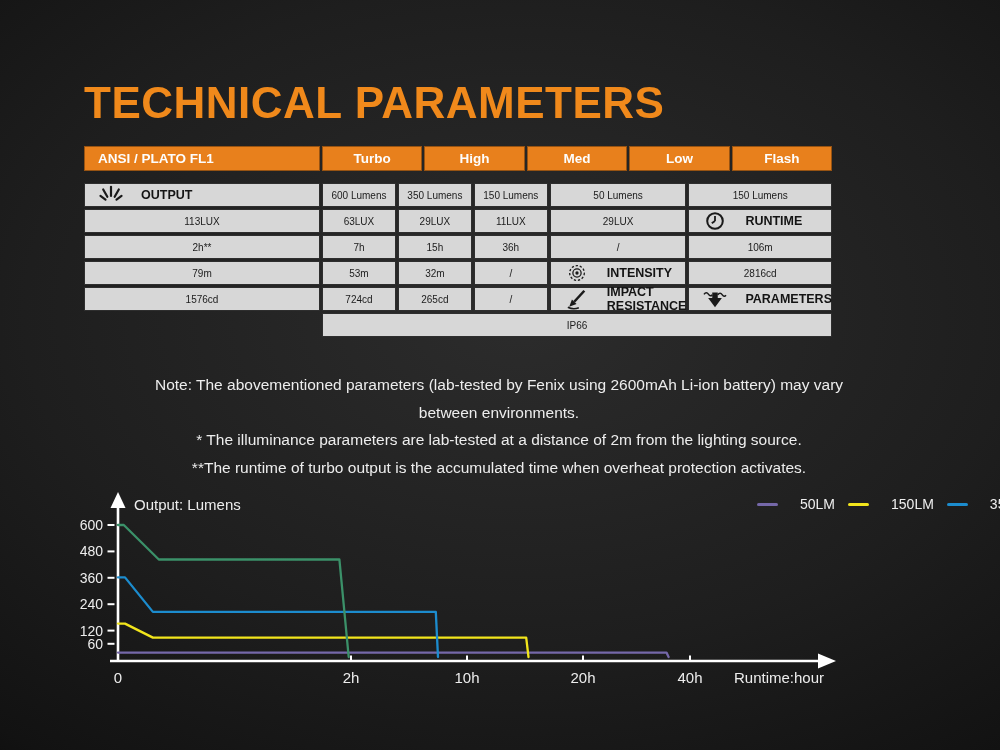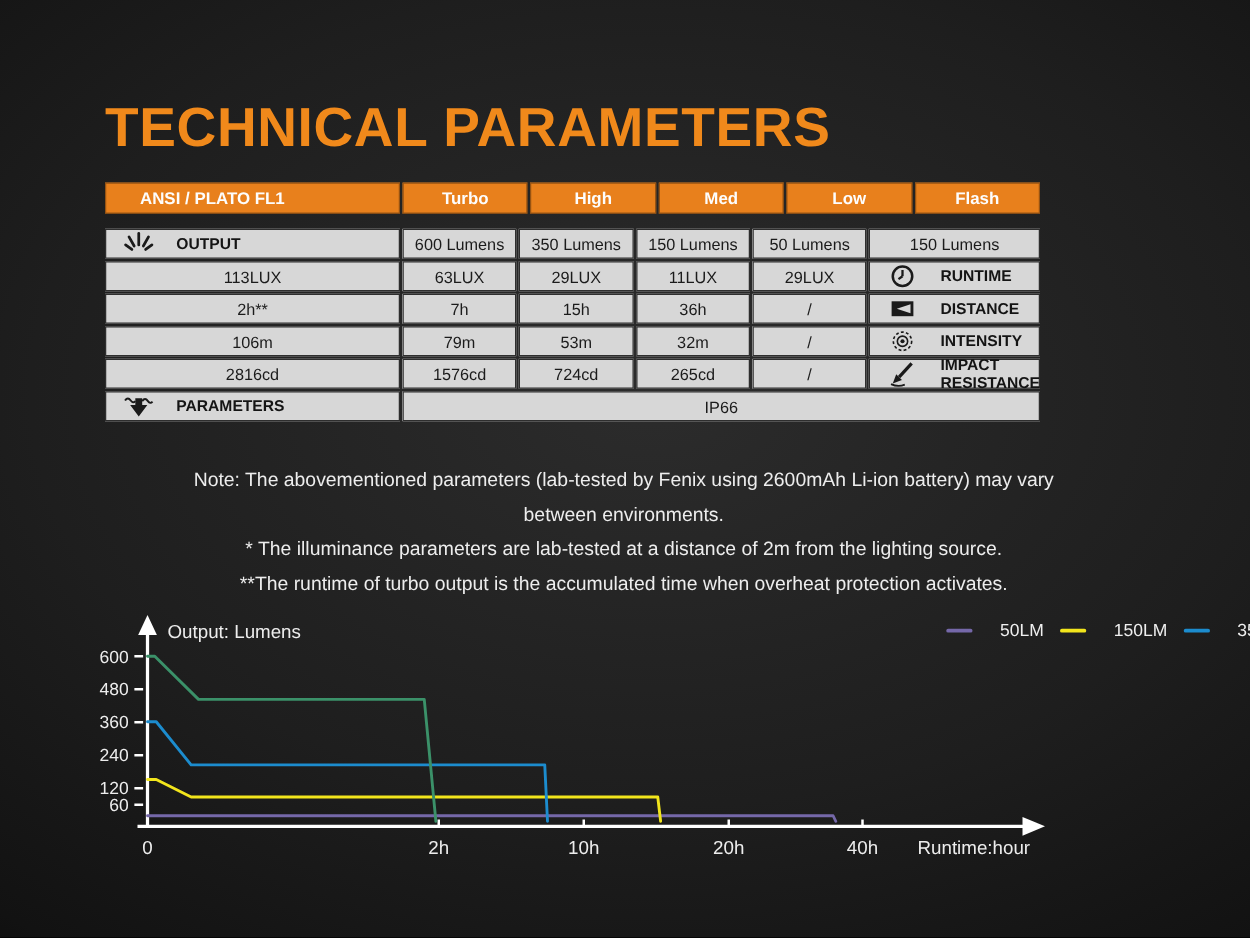--- a/index.html
+++ b/index.html
@@ -13,24 +13,24 @@
     font-size:44px;font-weight:bold;letter-spacing:0.5px;color:#f0891b;
   }
   .spec-table{position:absolute;left:84px;top:146px;width:748px;}
   .thead,.tbody{display:grid;grid-template-columns:236px repeat(5,1fr);gap:2px;}
   .thead{margin-bottom:5px;}
   .th{
     height:25px;line-height:25px;background:#e8801c;color:#fdfdfd;
     font-size:13.5px;font-weight:bold;text-align:center;
     box-shadow:inset 0 0 0 1px rgba(0,0,0,.35);
   }
-  .th-first{text-align:left;padding-left:28px;}
+  .th-first{text-align:left;padding-left:14px;}
   .tbody{grid-auto-rows:24px;margin-top:12px;}
   .cell{
-    background:#d7d7d7;color:#1b1b1b;font-size:13px;
+    background:#d7d7d7;color:#1b1b1b;font-size:10px;
     display:flex;align-items:center;justify-content:center;
     box-shadow:inset 0 0 0 1px #2e2e2e;
   }
   .cell-label{
     justify-content:flex-start;padding-left:14px;gap:17px;
     font-weight:bold;font-size:12.5px;color:#141414;
   }
   .cell-span{grid-column:2 / 7;}
   .row-icon{width:26px;height:22px;flex:0 0 26px;display:inline-flex;}
   .notes{position:absolute;left:84px;top:371px;width:830px;color:#ededed;}
@@ -96,29 +96,20 @@
             </svg>
         </span>
         <span>RUNTIME</span>
       </div>
       <div class="cell">2h**</div>
       <div class="cell">7h</div>
       <div class="cell">15h</div>
       <div class="cell">36h</div>
       <div class="cell">/</div>
 
-      <div class="cell cell-label">
-        <span class="row-icon">
-          <svg viewBox="0 0 26 24" width="26" height="22">
-              <rect x="3.5" y="5.5" width="19" height="13" fill="#1a1a1a"></rect>
-              <polygon points="20,8 20,16 8,12" fill="#d7d7d7"></polygon>
-            </svg>
-        </span>
-        <span>DISTANCE</span>
-      </div>
       <div class="cell">106m</div>
       <div class="cell">79m</div>
       <div class="cell">53m</div>
       <div class="cell">32m</div>
       <div class="cell">/</div>
 
       <div class="cell cell-label">
         <span class="row-icon">
           <svg viewBox="0 0 26 24" width="26" height="22">
               <circle cx="13" cy="12" r="8" fill="none" stroke="#1a1a1a" stroke-width="1.4" stroke-dasharray="2.5 2"></circle>

